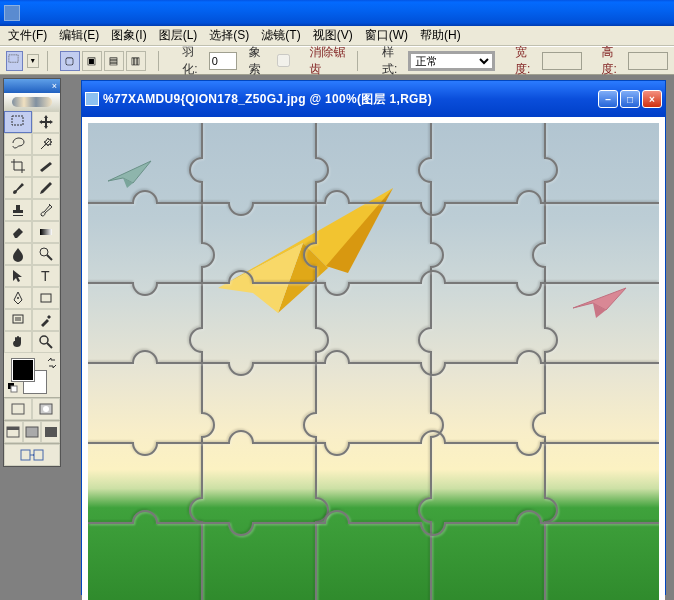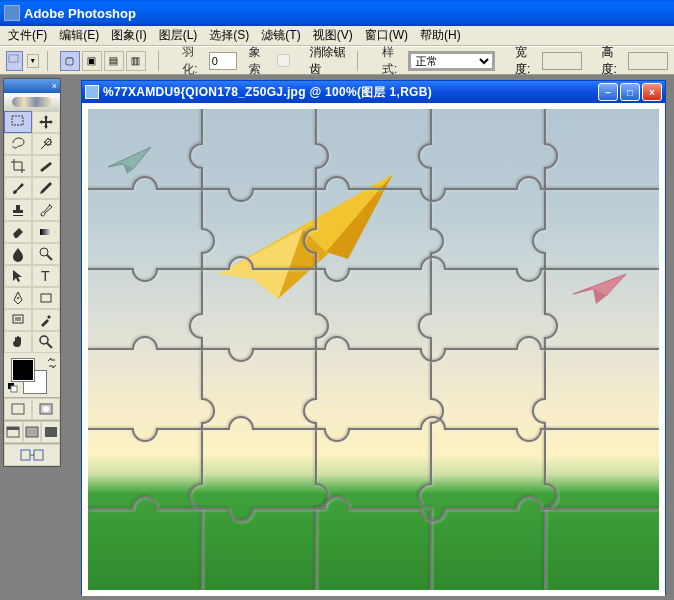--- a/index.html
+++ b/index.html
@@ -17,21 +17,21 @@
 
 .optionsbar{height:29px;background:#ece9d8;border-top:1px solid #fff;border-bottom:1px solid #a0a090;display:flex;align-items:center;padding:0 6px;gap:4px}
 .opt-group{display:flex;align-items:center;gap:2px;padding:0 4px;position:relative}
 .opt-sep{width:1px;height:20px;background:#b0b0a0;margin:0 4px}
 .opt-icon{width:20px;height:20px;border:1px solid #b8b8a8;background:#ece9d8;display:flex;align-items:center;justify-content:center;font-size:10px}
 .opt-icon.sel{border:1px solid #7080c0;background:#c2cdf0}
 .opt-label{font-size:12px;color:#333;margin-left:16px}
 .opt-input{width:50px;height:18px;border:1px solid #a0a090;background:#fff;font-size:11px;padding:0 2px}
 .opt-select{width:104px;height:20px;border:3px solid #a3a3a3;background:#fff;font-size:11px}
 .opt-check{margin-left:4px}
-.opt-disabled{color:#000000}
+.opt-disabled{color:#7f1d1d}
 .opt-little{width:14px;height:14px;border:1px solid #b0b0a0;background:#ece9d8;font-size:8px;display:flex;align-items:center;justify-content:center}
 
 
 .main{position:relative;height:525px;background:#808080;display:flex}
 
 
 .toolbox{position:absolute;left:3px;top:3px;width:58px;background:#ece9d8;border:1px solid #545454}
 .toolbox-tb{height:14px;background:linear-gradient(to bottom,#5fa0e8,#2060c0);color:#fff;font-size:9px;display:flex;align-items:center;justify-content:flex-end;padding:0 3px}
 .toolbox-header{height:18px;background:linear-gradient(to bottom,#fff,#d0d0c0);display:flex;align-items:center;justify-content:center}
 .ps-eye{width:40px;height:10px;background:linear-gradient(to right,#8090a0 0%,#f0e0c0 30%,#8090a0 60%,#f0e0c0 100%);border-radius:5px}
@@ -42,42 +42,41 @@
 .swatches{height:36px;position:relative;margin:4px}
 .fg{position:absolute;left:4px;top:2px;width:22px;height:22px;background:#000;border:1px solid #fff;outline:1px solid #777;z-index:2}
 .bg{position:absolute;left:16px;top:14px;width:22px;height:22px;background:#fff;border:1px solid #fff;outline:1px solid #777}
 .sw-mini{position:absolute}
 .modes{display:grid;grid-template-columns:1fr 1fr;border-top:1px solid #b0b0a0}
 .modes2{display:grid;grid-template-columns:1fr 1fr 1fr;border-top:1px solid #b0b0a0}
 .mode{height:22px;border:1px solid #d0d0c0;display:flex;align-items:center;justify-content:center}
 
 
 .doc-win{position:absolute;left:81px;top:5px;width:585px;height:515px;border:1px solid #0046c0}
-.doc-tb{height:22px;background:linear-gradient(to bottom,#2b7bff 0%,#0a4edb 50%,#003fc8 100%);display:flex;align-items:center;color:#fff;font-size:12px;padding:0 3px}
+.doc-tb{height:36px;background:linear-gradient(to bottom,#2b7bff 0%,#0a4edb 50%,#003fc8 100%);display:flex;align-items:center;color:#fff;font-size:12px;padding:0 3px}
 .doc-tb .doc-icon{width:14px;height:14px;background:#8cc0f0;border:1px solid #fff;margin-right:4px}
 .doc-tb-text{flex:1;font-weight:bold;letter-spacing:0.3px}
 .win-btns{display:flex;gap:2px}
 .win-btn{width:20px;height:18px;border:1px solid #fff;border-radius:3px;display:flex;align-items:center;justify-content:center;font-size:10px;font-weight:bold;color:#fff}
 .win-min{background:linear-gradient(to bottom,#80aef8,#2464d8)}
 .win-max{background:linear-gradient(to bottom,#80aef8,#2464d8)}
 .win-close{background:linear-gradient(to bottom,#f49080,#d03010)}
 .doc-body{height:493px;background:#fff;padding:6px;position:relative}
 
 
 .canvas{width:571px;height:481px;background:linear-gradient(to bottom,#b2c5d1 0%,#bccdd5 20%,#cfd9d8 35%,#e8e5d3 52%,#f8eec9 64%,#fcf2c2 72%,#cce0a5 76%,#3fa23c 80%,#2f8a2c 100%);position:relative;overflow:hidden}
 .plane{position:absolute}
 .puzzle-lines{position:absolute;left:0;top:0;width:100%;height:100%;pointer-events:none}
 .pl{stroke:#787878;stroke-width:2;fill:none;filter:drop-shadow(1px 1px 1px rgba(255,255,255,0.35)) drop-shadow(-1px -1px 1px rgba(0,0,0,0.2))}
 </style>
 </head>
 <body>
 
 <div class="titlebar">
   <span class="ps-icon"></span>
-  <span class="titlebar-text">Adobe Photoshop</span>
 </div>
 
 <div class="menubar">
   <div class="menu-item">文件(F)</div>
   <div class="menu-item">编辑(E)</div>
   <div class="menu-item">图象(I)</div>
   <div class="menu-item">图层(L)</div>
   <div class="menu-item">选择(S)</div>
   <div class="menu-item">滤镜(T)</div>
   <div class="menu-item">视图(V)</div>

